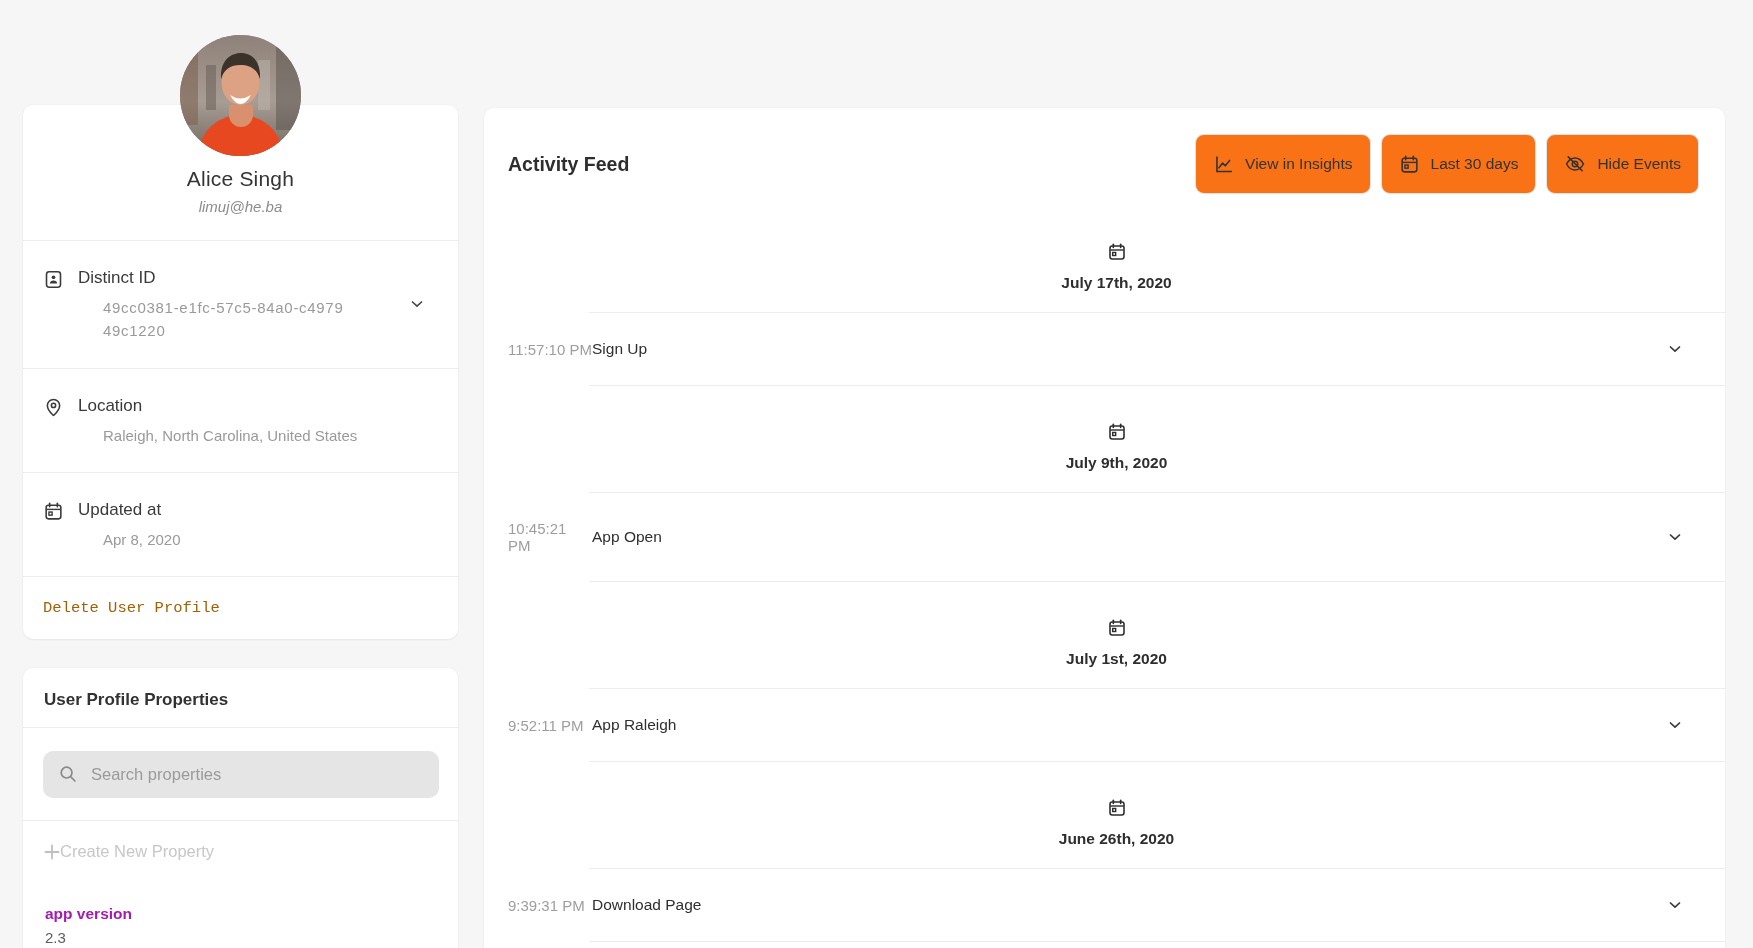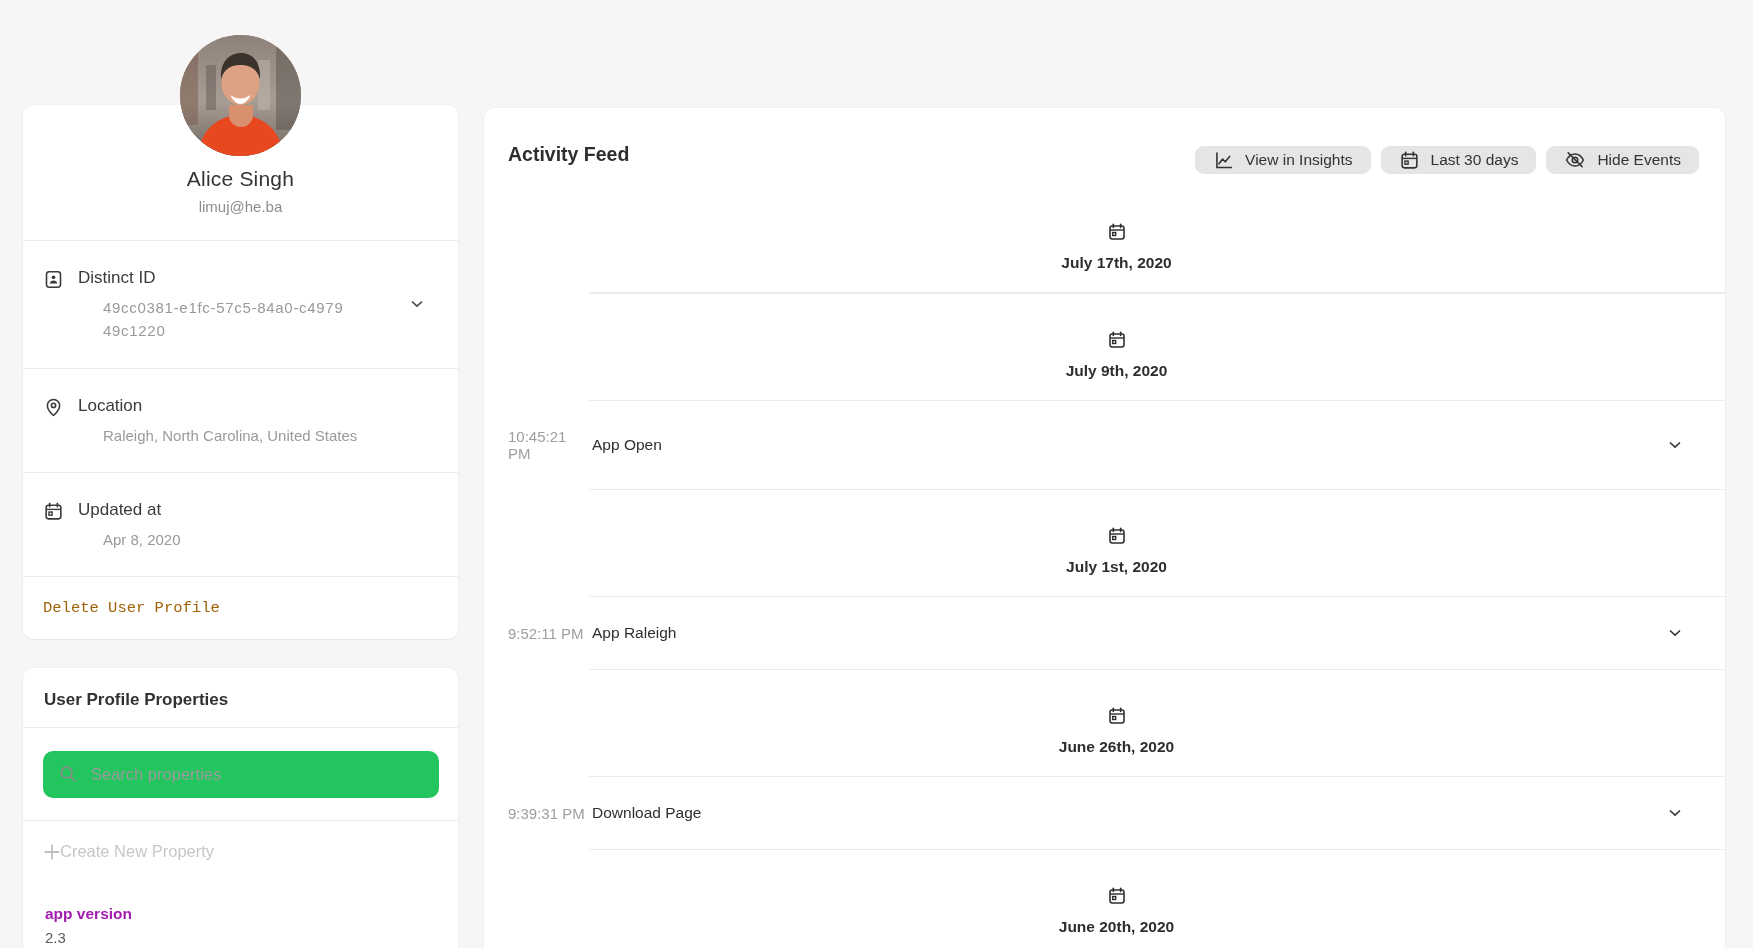--- a/index.html
+++ b/index.html
@@ -18,56 +18,56 @@
   
   .avatar {
     position:absolute; left:180px; top:35px; width:121px; height:121px;
     border-radius:50%; overflow:hidden; z-index:3; background:#9a9088;
   }
   .avatar svg { display:block; }
   .left-col { position:absolute; left:23px; top:105px; width:435px; z-index:2; }
   .profile-card { padding-bottom:0; }
   .profile-header { text-align:center; padding:62px 20px 25px; }
   .profile-name { font-size:21px; font-weight:normal; color:#343434; letter-spacing:.2px; }
-  .profile-email { font-size:15px; color:#8c8c8c; margin-top:7px; }
+  .profile-email { font-size:15px; color:#8c8c8c; margin-top:7px;font-style:italic; }
   .field { display:flex; gap:14px; padding:27px 20px 25px; border-top:1px solid #ececec; position:relative; }
   .f-icon { width:21px; height:21px; flex:0 0 21px; margin-top:1px; }
   .f-label { font-size:17px; color:#3a3a3a; }
   .f-value { font-size:15px; color:#9a9a9a; margin-top:8px; line-height:1.55;margin-left:25px; }
   .field-id .f-value { max-width:242px; word-break:break-all; letter-spacing:.7px; }
   .field-chevron { position:absolute; right:33px; top:50%; margin-top:-8px; width:16px; height:16px; cursor:pointer; }
   .delete-row { border-top:1px solid #ececec; padding:21px 20px 22px; }
   .delete-btn { background:none; border:none; font-family:Liberation Mono, monospace; font-size:15.5px; color:#a16207; cursor:pointer; }
   .props-card { margin-top:29px; min-height:340px; }
   .props-title { font-size:17px; font-weight:bold; color:#323232; padding:22px 21px 17px; }
   .props-search-section { border-top:1px solid #ececec; padding:23px 19px 22px 20px; }
   .search-box {
-    position:relative; height:47px; background:#22c55e; border-radius:10px;
+    position:relative; height:47px; background:#e5e5e5; border-radius:10px;
     display:flex; align-items:center;
   }
   .search-box svg { position:absolute; left:16px; top:14px; }
   .search-input {
     width:100%; height:100%; background:transparent; border:none; outline:none;
     font-family:inherit; font-size:16.5px; color:#444; padding:0 14px 0 48px;
   }
   .search-input::placeholder { color:#9a9a9a; }
   .create-row { border-top:1px solid #ececec; padding:21px 21px 20px; display:flex; align-items:center; }
   .create-btn { background:none; border:none; font-family:inherit; font-size:16.5px; color:#c7c7c7; cursor:pointer; }
   .prop-item { padding:24px 22px 19px; cursor:pointer; }
   .prop-name { font-size:15.5px; font-weight:bold; color:#a21caf; }
   .prop-value { font-size:15px; color:#5d5d5d; margin-top:6px; }
   
   .feed-card { position:absolute; left:484px; top:108px; width:1241px; height:862px; }
   .feed-header { display:flex; align-items:center; justify-content:space-between; padding:26px 26px 12px 24px; }
   .feed-title { font-size:19.5px; font-weight:bold; color:#2e2e2e; }
   .feed-btns { display:flex; gap:10px; }
   .feed-btn {
-    display:flex; align-items:center; gap:11px; height:28px; padding:0 17px;
-    background:#e5e5e5; border:1px solid #e3e3e3; border-radius:9px; cursor:pointer;
-    font-family:inherit; font-size:15.5px; color:#333; font-weight:500;margin-top:12px;
+    display:flex; align-items:center; gap:11px; height:60px; padding:0 17px;
+    background:#f97316; border:1px solid #e3e3e3; border-radius:9px; cursor:pointer;
+    font-family:inherit; font-size:15.5px; color:#333; font-weight:500;
   }
   .feed { margin-left:24px; }
   .feed-divider { border-top:1px solid #ececec; margin-left:81px; }
   .date-row { display:flex; align-items:center; gap:12px; padding:36px 0 20px;flex-direction:column; }
   .date-row svg { flex:0 0 20px; }
   .date-label { font-size:15.5px; font-weight:bold; color:#2e2e2e; }
   .event-row { display:flex; align-items:center; padding:27px 0; }
   .event-time { width:84px; font-size:15px; color:#9e9e9e; flex:0 0 84px; }
   .event-name { font-size:15.5px; color:#2f2f2f; }
   .event-chevron { margin-left:auto; margin-right:42px; width:16px; height:16px; cursor:pointer; }
@@ -218,20 +218,27 @@
       <svg width="20" height="20" viewBox="0 0 24 24">
         <rect x="3.6" y="4.8" width="16.8" height="15.6" rx="2.6" fill="none" stroke="#2e2e2e" stroke-width="1.9"></rect>
         <line x1="7.6" y1="2.6" x2="7.6" y2="6.6" stroke="#2e2e2e" stroke-width="1.9" stroke-linecap="round"></line>
         <line x1="16.4" y1="2.6" x2="16.4" y2="6.6" stroke="#2e2e2e" stroke-width="1.9" stroke-linecap="round"></line>
         <line x1="4" y1="9.6" x2="20" y2="9.6" stroke="#2e2e2e" stroke-width="1.7"></line>
         <rect x="6.8" y="12.6" width="3.6" height="3.6" fill="none" stroke="#2e2e2e" stroke-width="1.7"></rect>
       </svg>
       <span class="date-label">July 17th, 2020</span>
     </div>
     <div class="feed-divider"></div>
+    <div class="event-row">
+      <span class="event-time">11:57:10 PM</span>
+      <span class="event-name">Sign Up</span>
+      <svg class="event-chevron" viewBox="0 0 16 16">
+        <path d="M3.5 6 l4.5 4.2 L12.5 6" fill="none" stroke="#3a3a3a" stroke-width="1.7" stroke-linecap="round" stroke-linejoin="round"></path>
+      </svg>
+    </div>
     <div class="feed-divider"></div>
 
     <div class="date-row">
       <svg width="20" height="20" viewBox="0 0 24 24">
         <rect x="3.6" y="4.8" width="16.8" height="15.6" rx="2.6" fill="none" stroke="#2e2e2e" stroke-width="1.9"></rect>
         <line x1="7.6" y1="2.6" x2="7.6" y2="6.6" stroke="#2e2e2e" stroke-width="1.9" stroke-linecap="round"></line>
         <line x1="16.4" y1="2.6" x2="16.4" y2="6.6" stroke="#2e2e2e" stroke-width="1.9" stroke-linecap="round"></line>
         <line x1="4" y1="9.6" x2="20" y2="9.6" stroke="#2e2e2e" stroke-width="1.7"></line>
         <rect x="6.8" y="12.6" width="3.6" height="3.6" fill="none" stroke="#2e2e2e" stroke-width="1.7"></rect>
       </svg>

